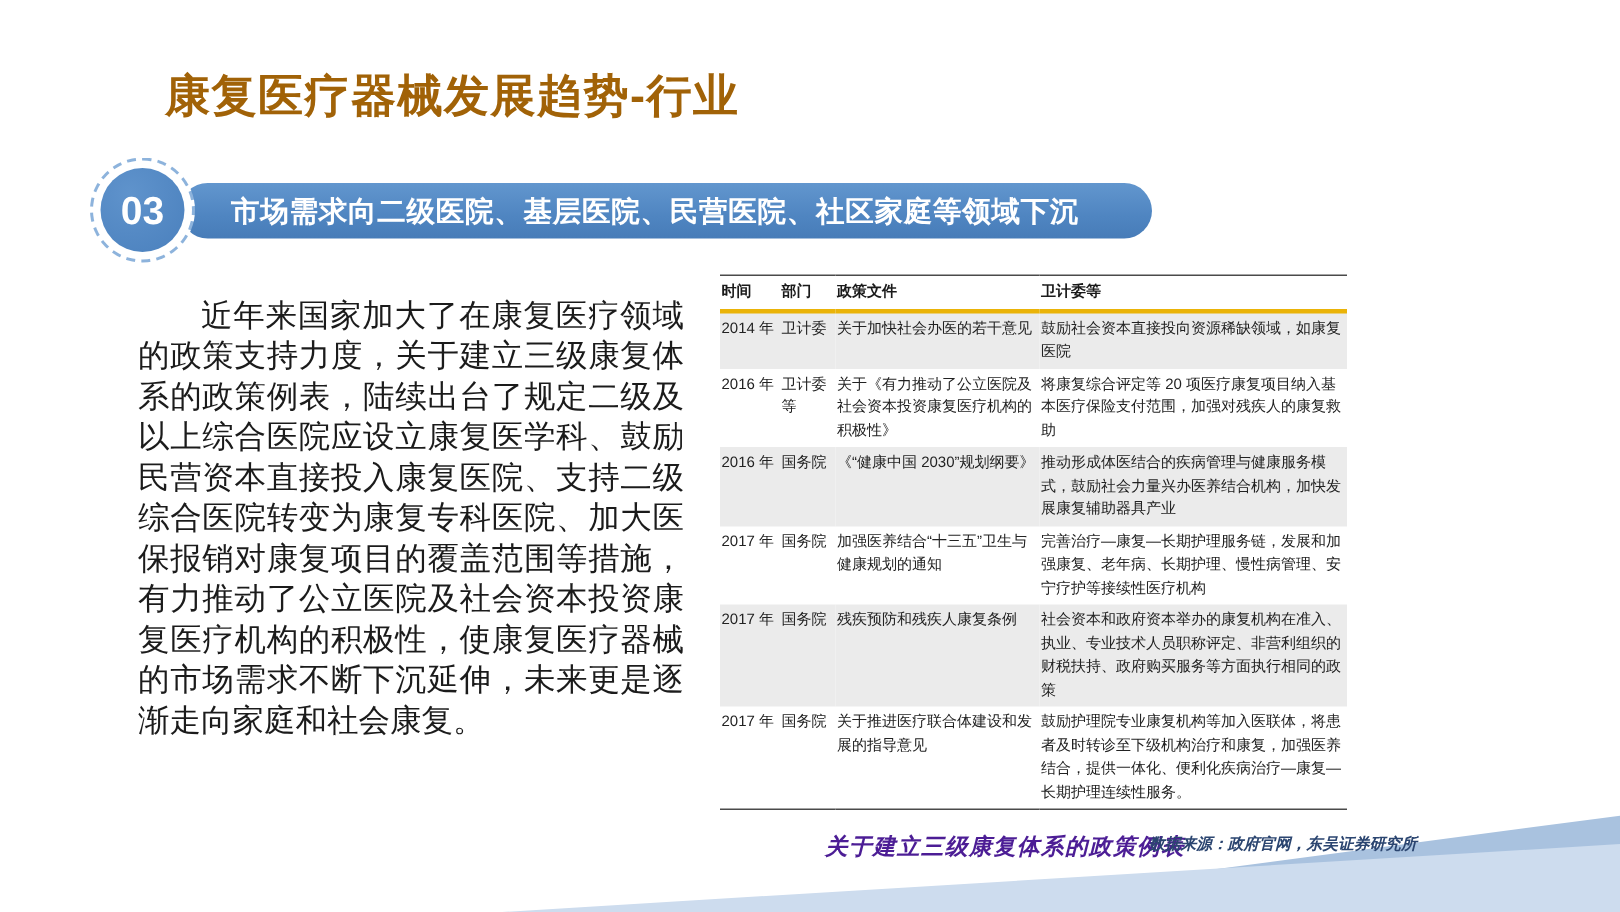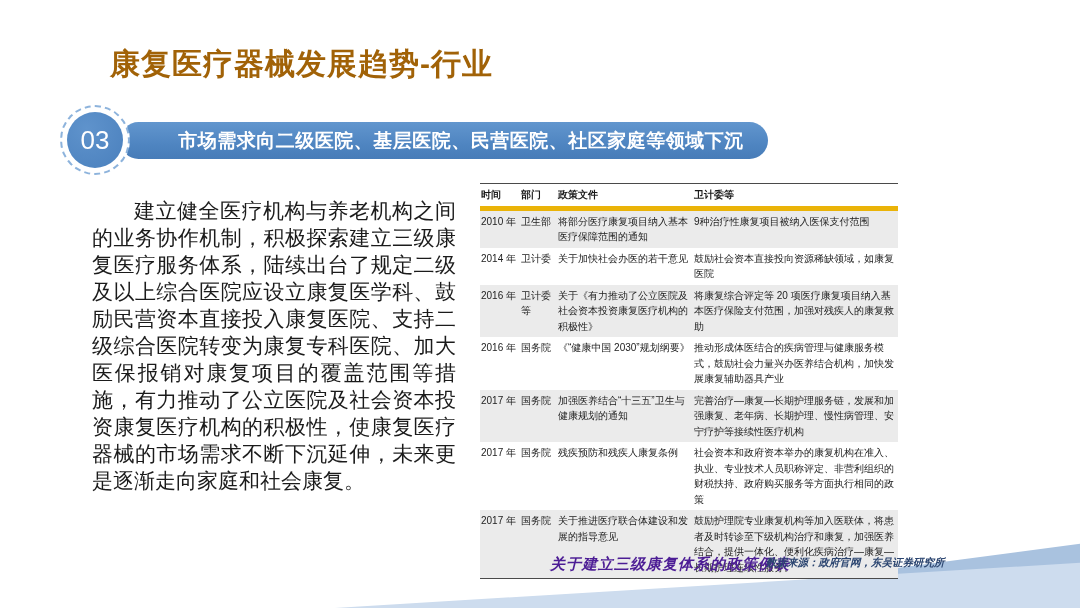--- a/index.html
+++ b/index.html
@@ -11,55 +11,55 @@
 
   .page-title {
     position:absolute; left:78px; top:44px;
     font-size:30px; font-weight:bold; color:#a16207; letter-spacing:1px;margin-left:32px;
   }
 
   .banner { position:absolute; left:0; top:106px; width:1080px; height:70px; }
   .banner-pill {
     position:absolute; left:120px; top:16px; width:648px; height:37px;
     background:linear-gradient(180deg,#6296ce 0%,#4f85c1 60%,#477cb8 100%);
-    border-radius:19px; display:flex; align-items:center; justify-content:center;
+    border-radius:19px; display:flex; align-items:center; 
     color:#ffffff; font-size:19px; font-weight:bold; letter-spacing:0.5px;
     padding-left:34px;
   }
   .badge-dashed {
     position:absolute; left:60px; top:-1px; width:70px; height:70px;
     border:2px dashed #8db3dc; border-radius:50%;
     display:flex; align-items:center; justify-content:center; background:#ffffff;
   }
   .badge-circle {
     width:56px; height:56px; border-radius:50%;
     background:radial-gradient(circle at 35% 30%, #5f93cc, #4a80bd);
     display:flex; align-items:center; justify-content:center;
-    color:#ffffff; font-size:26px; font-weight:normal;
+    color:#ffffff; font-size:26px; font-weight:bold;
   }
 
   .body-text {
     position:absolute; left:92px; top:197px; width:364px;
     font-size:21px; line-height:27px; color:#1b1b1b;
     text-align:justify; text-indent:2em;
   }
 
   .table-wrap { position:absolute; left:480px; top:183px; width:418px; }
   table.policy {
     width:100%; border-collapse:collapse; table-layout:fixed;
     font-size:10px; line-height:1.55; color:#222222;
     border-top:1.5px solid #4a4a4a; border-bottom:1.5px solid #4a4a4a;
   }
   table.policy col.c-time   { width:40px; }
   table.policy col.c-dept   { width:37px; }
   table.policy col.c-policy { width:136px; }
   table.policy col.c-main   { width:205px; }
   table.policy th {
     text-align:left; font-weight:bold; padding:3px 3px 3px 1px;
-    border-bottom:5px solid #eab308; color:#1a1a1a;
+    border-bottom:3px solid #eab308; color:#1a1a1a;
   }
   table.policy td { vertical-align:top; padding:3px 3px 3px 1px; }
   table.policy tbody tr:nth-child(odd) { background:#ebebeb; }
 
   .table-caption {
     position:absolute; left:500px; top:555px; width:340px; text-align:center;
     font-family:"Liberation Serif", serif; font-weight:bold; font-style:italic;
     font-size:15px; color:#4c1d95; letter-spacing:1px;
   }
   .source-note {
@@ -94,45 +94,39 @@
   <div class="banner-pill">
     <span>市场需求向二级医院、基层医院、民营医院、社区家庭等领域下沉</span>
   </div>
   <div class="badge-dashed">
     <div class="badge-circle">
       <span>03</span>
     </div>
   </div>
 </div>
 
-<p class="body-text">建立健全医疗机构与养老机构之间的业务协作机制，积极探索建立三级康复医疗服务体系，陆续出台了规定二级及以上综合医院应设立康复医学科、鼓励民营资本直接投入康复医院、支持二级综合医院转变为康复专科医院、加大医保报销对康复项目的覆盖范围等措施，有力推动了公立医院及社会资本投资康复医疗机构的积极性，使康复医疗器械的市场需求不断下沉延伸，未来更是逐渐走向家庭和社会康复。</p>
+<p class="body-text">近年来国家加大了在康复医疗领域的政策支持力度，关于建立三级康复体系的政策例表，陆续出台了规定二级及以上综合医院应设立康复医学科、鼓励民营资本直接投入康复医院、支持二级综合医院转变为康复专科医院、加大医保报销对康复项目的覆盖范围等措施，有力推动了公立医院及社会资本投资康复医疗机构的积极性，使康复医疗器械的市场需求不断下沉延伸，未来更是逐渐走向家庭和社会康复。</p>
 
 <div class="table-wrap">
   <table class="policy">
     <colgroup>
       <col class="c-time">
         <col class="c-dept">
         <col class="c-policy">
         <col class="c-main">
     </colgroup>
     <thead>
       <tr>
         <th>时间</th>
         <th>部门</th>
         <th>政策文件</th>
         <th>卫计委等</th>
       </tr>
     </thead>
     <tbody id="policy-rows">
-        <tr>
-          <td>2010 年</td>
-          <td>卫生部</td>
-          <td>将部分医疗康复项目纳入基本医疗保障范围的通知</td>
-          <td>9种治疗性康复项目被纳入医保支付范围</td>
-        </tr>
         <tr>
           <td>2014 年</td>
           <td>卫计委</td>
           <td>关于加快社会办医的若干意见</td>
           <td>鼓励社会资本直接投向资源稀缺领域，如康复医院</td>
         </tr>
         <tr>
           <td>2016 年</td>
           <td>卫计委等</td>
           <td>关于《有力推动了公立医院及社会资本投资康复医疗机构的积极性》</td>

